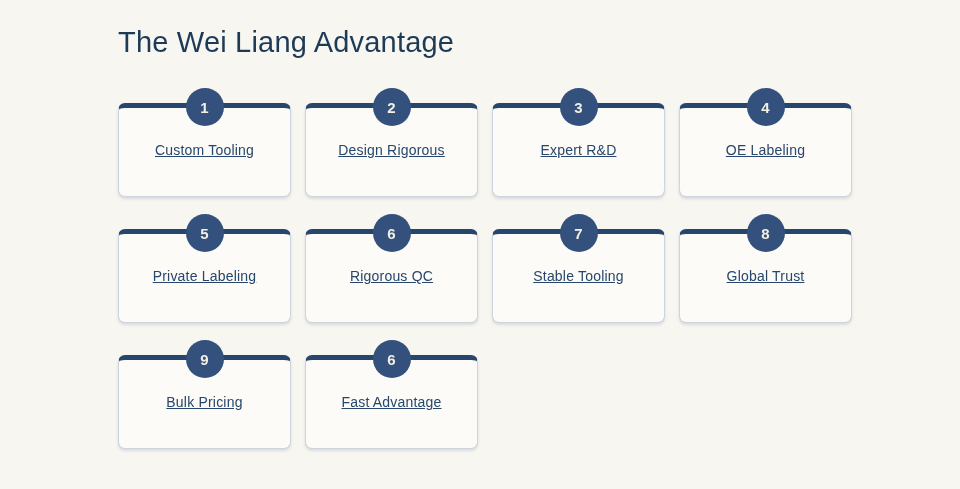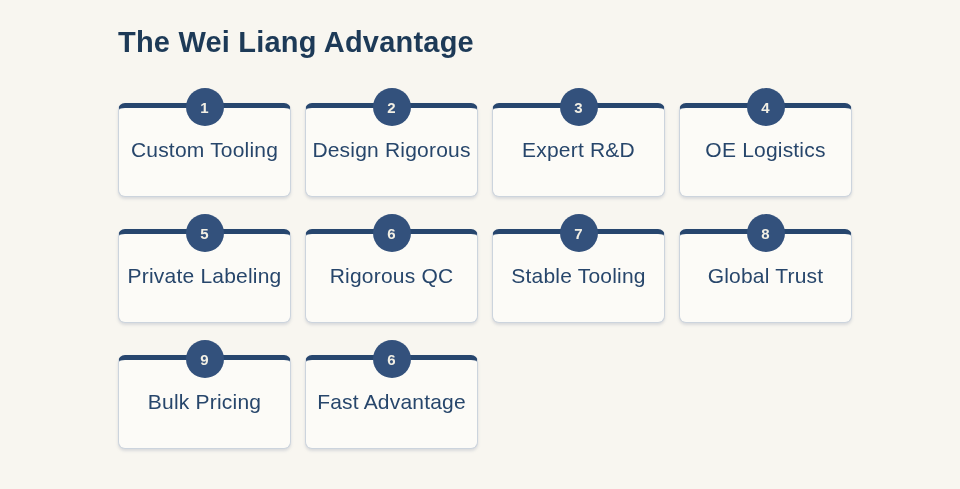--- a/index.html
+++ b/index.html
@@ -20,21 +20,21 @@
     overflow: hidden;
   }
   .container {
     padding-left: 118px;
     padding-top: 26px;
     width: 852px;
   }
   .page-title {
     font-size: 29px;
     line-height: 32px;
-    font-weight: 700;
+    font-weight: 400;
     letter-spacing: 0.2px;
     color: var(--title);
   }
   .grid {
     margin-top: 45px;
     display: grid;
     grid-template-columns: repeat(4, 173px);
     column-gap: 14px;
     row-gap: 32px;
   }
@@ -50,24 +50,25 @@
     border: 1px solid var(--card-border);
     border-top: 5px solid var(--bar);
     border-radius: 7px;
     box-shadow: 0 2px 3px rgba(110,125,150,0.22);
     display: flex;
     align-items: center;
     justify-content: center;
   }
   .card-label {
     color: var(--label);
-    font-size: 21px;
+    font-size: 14px;
     letter-spacing: 0.2px;
     margin-top: -4px;
     white-space: nowrap;
+    text-decoration: underline;
   }
   .badge {
     position: absolute;
     top: -15px;
     left: 50%;
     transform: translateX(-50%);
     width: 38px;
     height: 38px;
     border-radius: 50%;
     background: var(--circle);
@@ -103,21 +104,21 @@
   <div class="cell">
     <div class="badge">3</div>
     <div class="card">
       <span class="card-label">Expert R&amp;D</span>
     </div>
   </div>
 
   <div class="cell">
     <div class="badge">4</div>
     <div class="card">
-      <span class="card-label">OE Logistics</span>
+      <span class="card-label">OE Labeling</span>
     </div>
   </div>
 
   <div class="cell">
     <div class="badge">5</div>
     <div class="card">
       <span class="card-label">Private Labeling</span>
     </div>
   </div>
 

